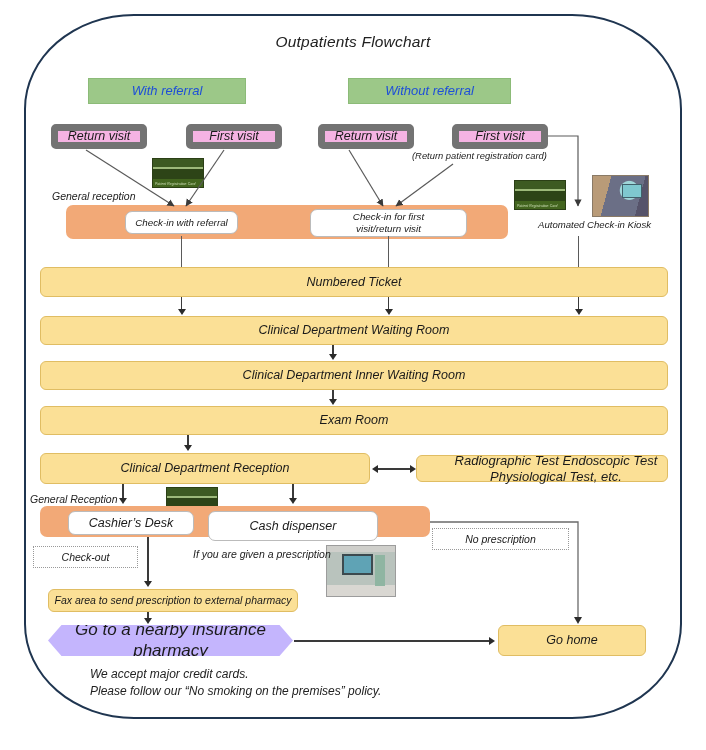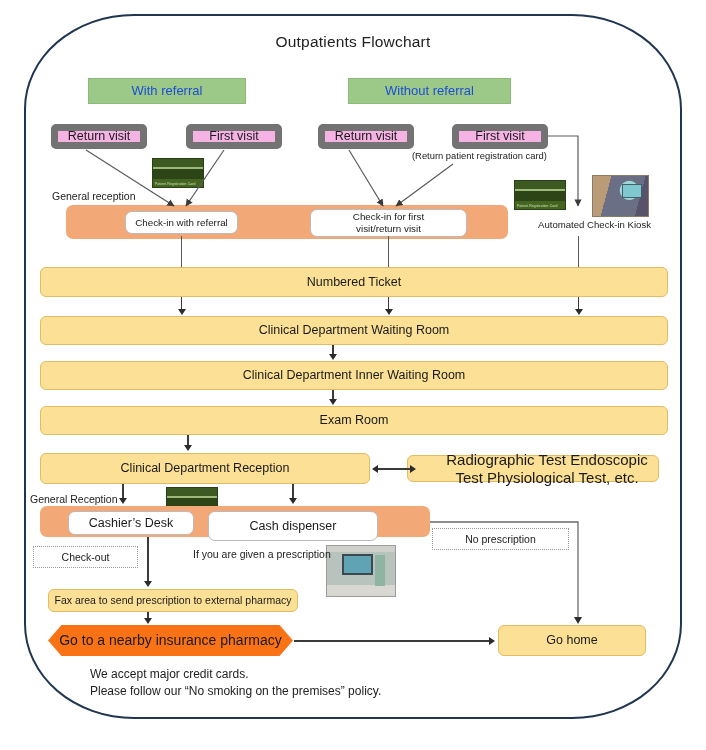--- a/index.html
+++ b/index.html
@@ -2,21 +2,21 @@
 <html><head>
 <meta charset="utf-8">
 <style>
   html,body{margin:0;padding:0;}
   body{
     width:706px;height:750px;
     background:#ffffff;
     font-family:"Liberation Sans", sans-serif;
     overflow:hidden;
   }
-  #stage{position:relative;width:706px;height:750px;}
+  #stage{position:relative;width:706px;height:750px;font-style:italic;}
 
   
   .frame{
     position:absolute;left:24px;top:14px;width:658px;height:705px;
     border:2.2px solid #1f3550;
     border-radius:110px/95px;
     background:transparent;
     box-sizing:border-box;
   }
 
@@ -31,21 +31,21 @@
 
   .green{background:#9cc888;border:1px solid #8cbb78;font-size:13px;color:#1d4ed8;}
   .pink{background:#f5b3e3;border:7px solid #737373;border-radius:5px;font-size:12.5px;}
   .yellow{background:#fbe096;border:1px solid #e0bd63;border-radius:6px;font-size:12.5px;}
   .orangebar{background:#f2a977;border-radius:7px;}
   .white{background:#ffffff;border:1px solid #bbb;border-radius:7px;font-size:9.8px;}
   .dotted{background:#ffffff;border:1px dotted #999;font-size:10.5px;}
 
   
   .hex{
-    background:#f97316;font-size:14px;
+    background:#c4b5fd;font-size:17px;
     clip-path:polygon(0% 50%, 5.5% 0%, 94.5% 0%, 100% 50%, 94.5% 100%, 5.5% 100%);
   }
 
   
   .ln{position:absolute;background:#3a3a3a;}
   .vl{width:1.4px;}
   .hl{height:1.4px;}
   .thin{background:#5a5a5a;}
   .tri-d{position:absolute;width:0;height:0;border-left:4px solid transparent;
          border-right:4px solid transparent;border-top:6px solid #2b2b2b;}
@@ -119,21 +119,21 @@
   <div class="node orangebar" style="left:66px;top:205px;width:442px;height:34px;"></div>
   <div class="node white" style="left:125px;top:211px;width:113px;height:23px;">Check-in with referral</div>
   <div class="node white" style="left:310px;top:209px;width:157px;height:28px;white-space:pre-line;">Check-in for first
 visit/return visit</div>
 
   <div class="node yellow" style="left:40px;top:267px;width:628px;height:30px;">Numbered Ticket</div>
   <div class="node yellow" style="left:40px;top:316px;width:628px;height:29px;">Clinical Department Waiting Room</div>
   <div class="node yellow" style="left:40px;top:361px;width:628px;height:29px;">Clinical Department Inner Waiting Room</div>
   <div class="node yellow" style="left:40px;top:406px;width:628px;height:29px;">Exam Room</div>
   <div class="node yellow" style="left:40px;top:453px;width:330px;height:31px;">Clinical Department Reception</div>
-  <div class="node yellow" style="left:407px;top:455px;width:252px;height:27px;font-size:15px;padding-left:28px;">Radiographic Test Endoscopic Test Physiological Test, etc.</div>
+  <div class="node yellow" style="left:416px;top:455px;width:252px;height:27px;font-size:13px;padding-left:28px;">Radiographic Test Endoscopic Test Physiological Test, etc.</div>
 
   <div class="capt" style="left:30px;top:493px;font-size:10.5px;">General Reception</div>
   <div class="node orangebar" style="left:40px;top:506px;width:390px;height:31px;"></div>
   <div class="node white" style="left:68px;top:511px;width:126px;height:24px;font-size:12.5px;">Cashier’s Desk</div>
   <div class="node white" style="left:208px;top:511px;width:170px;height:30px;font-size:12.5px;">Cash dispenser</div>
 
   <div class="node dotted" style="left:33px;top:546px;width:105px;height:22px;">Check-out</div>
   <div class="node dotted" style="left:432px;top:528px;width:137px;height:22px;">No prescription</div>
 
   <div class="capt" style="left:193px;top:548px;font-size:10.5px;">If you are given a prescription</div>

